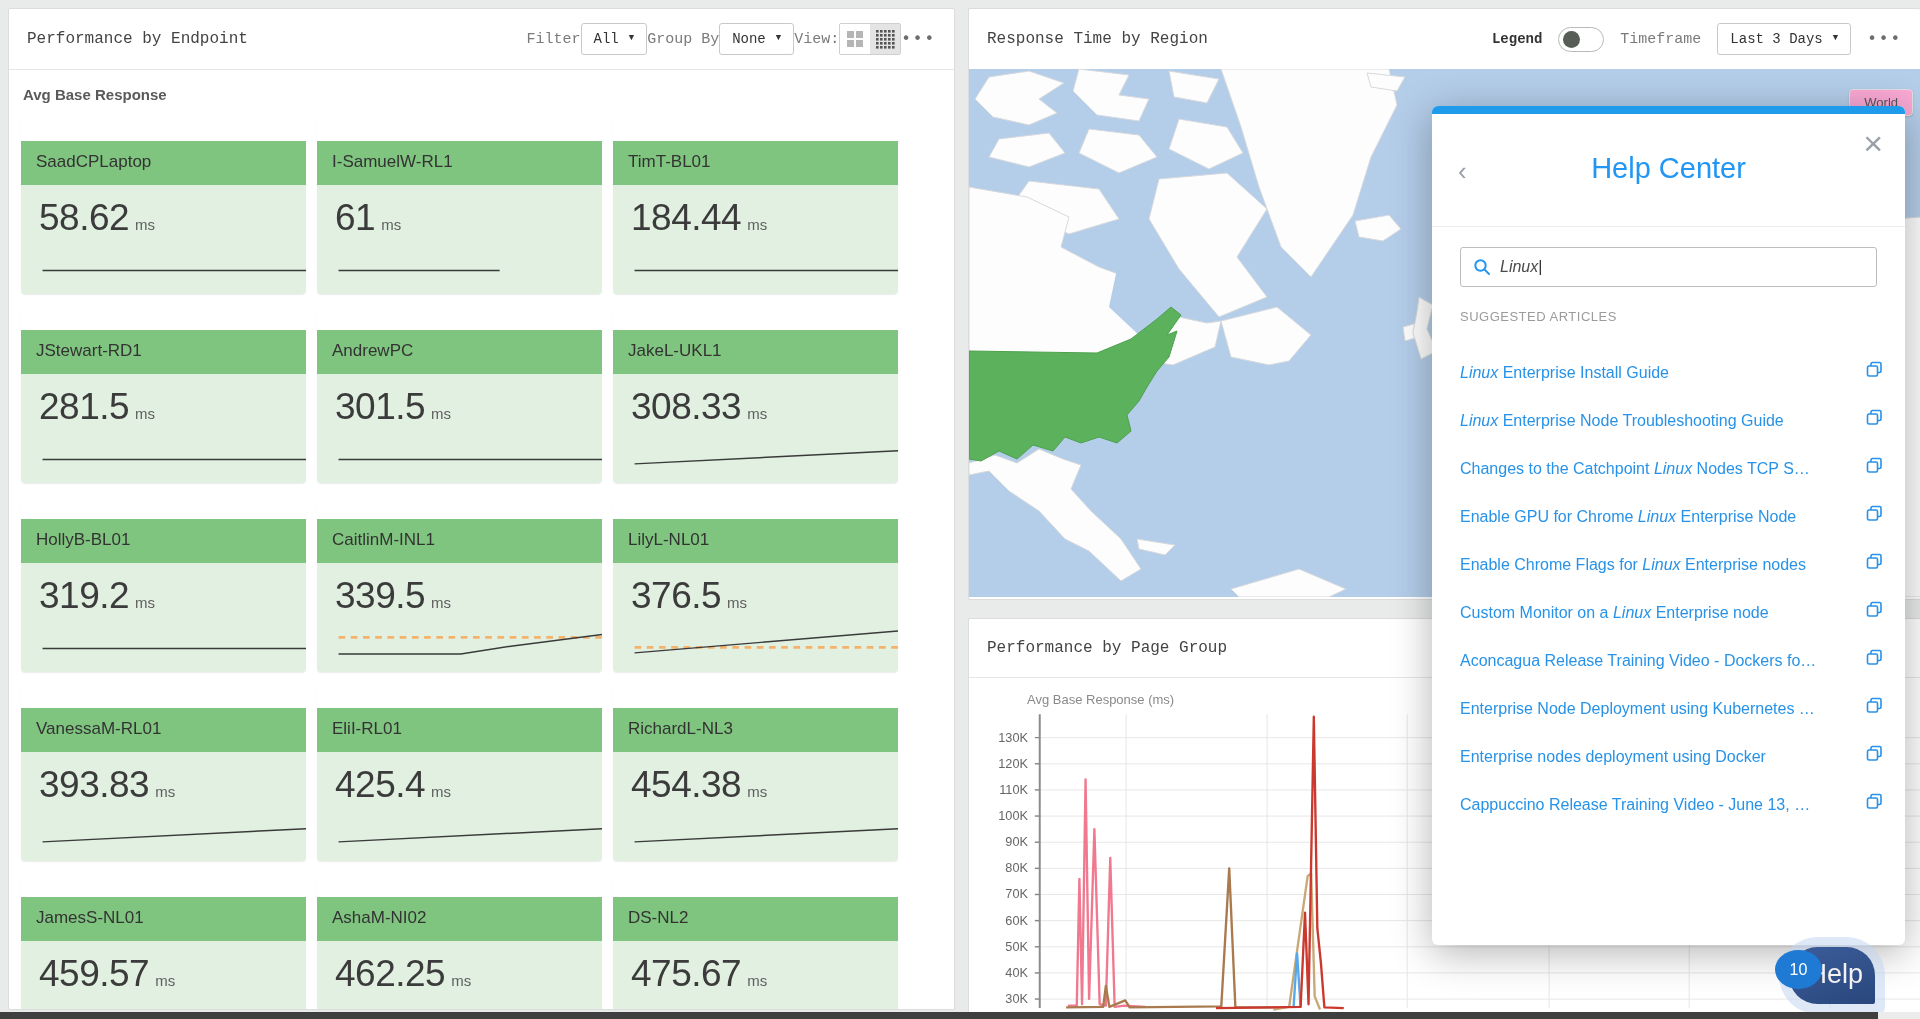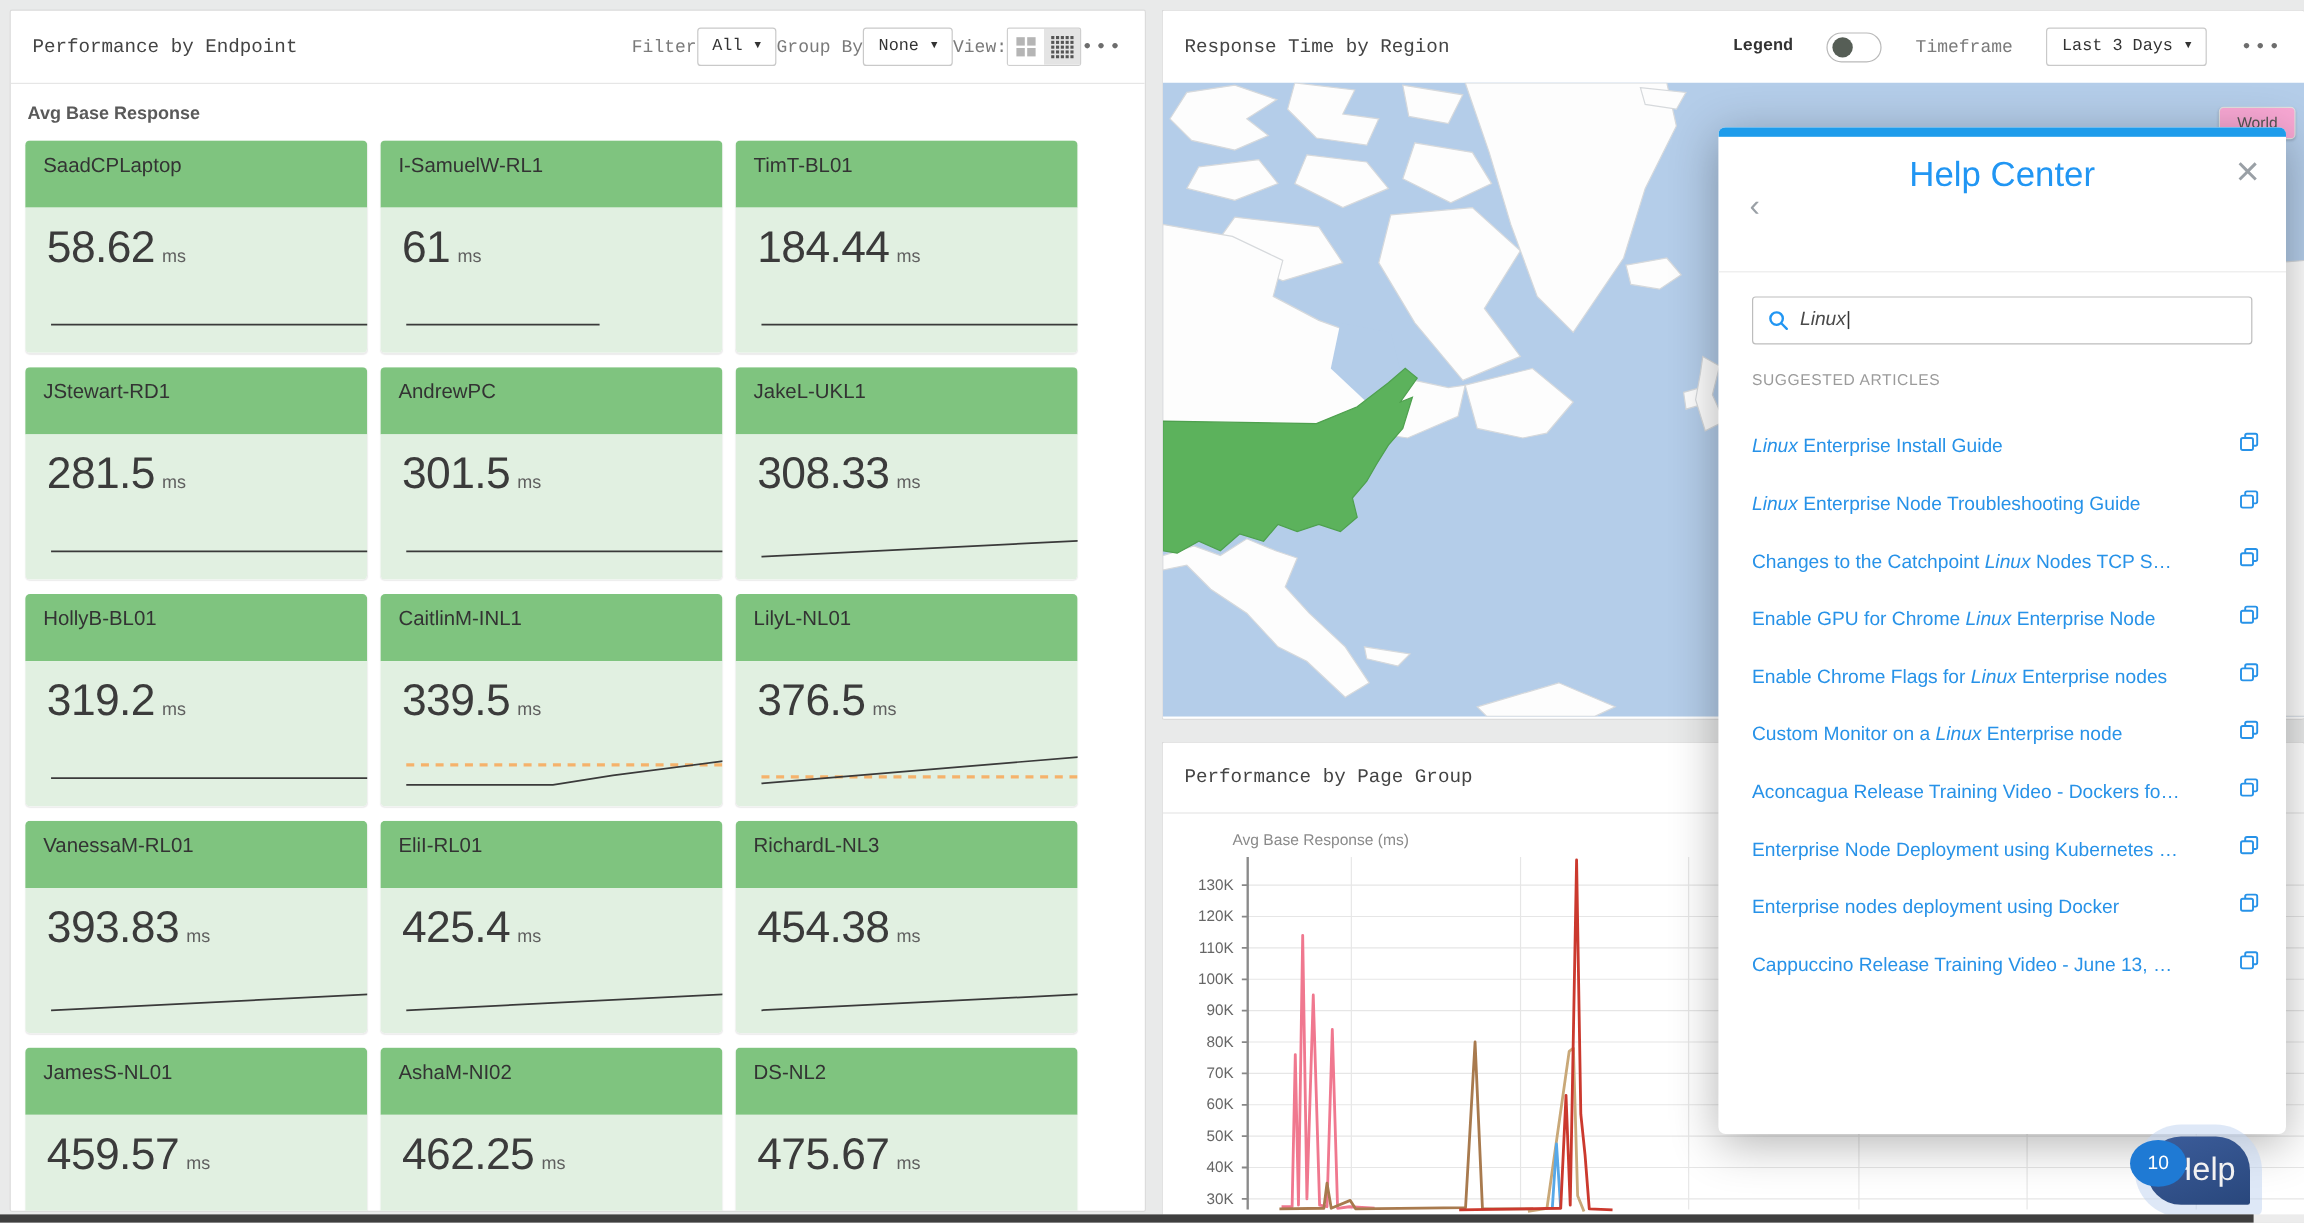--- a/index.html
+++ b/index.html
@@ -21,29 +21,29 @@
   .view-toggle { display:flex; border:1px solid #cfcfcf; border-radius:2px; overflow:hidden; }
   .view-btn { width:30px; height:30px; display:flex; align-items:center; justify-content:center; background:#fff; cursor:pointer; }
   .view-btn.selected { background:#e4e4e4; }
   .dots { color:#6d6d6d; font-size:16px; letter-spacing:2px; cursor:pointer; font-weight:700; }
   .divider { height:1px; background:#e6e6e6; }
   .section-label { font-size:15px; font-weight:700; color:#5a5a5a; padding:16px 14px 12px 14px; }
   .card-grid { display:grid; grid-template-columns:repeat(3,285px); grid-auto-rows:177px;
     gap:12px 11px; padding:2px 12px; }
   .metric-card { border-radius:4px; overflow:hidden; display:flex; flex-direction:column; cursor:pointer;
     box-shadow:0 1px 1px rgba(0,0,0,0.08); }
-  .metric-card .card-head { background:#7fc47f; color:#333; font-size:17px; padding:11px 15px; height:56px; }
+  .metric-card .card-head { background:#7fc47f; color:#333; font-size:17px; padding:11px 15px; height:44px;margin-top:24px; }
   .metric-card .card-body { background:#e1f0e1; flex:1; position:relative; padding:12px 18px; }
   .metric-value { font-size:37px; color:#3b3b3b; letter-spacing:-0.5px; }
   .metric-unit { font-size:15px; color:#5f5f5f; margin-left:6px; }
   .sparkline { position:absolute; left:16px; right:16px; bottom:8px; height:40px; }
 
   
   .map-panel { left:968px; top:8px; width:952px; height:592px; overflow:hidden; border-right:none; }
-  .mp-controls { margin-left:auto; display:flex; align-items:center; gap:28px; }
+  .mp-controls { margin-left:auto; display:flex; align-items:center; gap:16px; }
   .legend-label { font-size:14px; font-weight:700; color:#333; }
   .toggle { width:46px; height:25px; border:1px solid #b9b9b9; border-radius:13px; background:#fff;
     position:relative; cursor:pointer; }
   .toggle .knob { position:absolute; left:4px; top:3px; width:17px; height:17px; border-radius:50%; background:#565e56; }
   .map-area { position:relative; width:952px; height:528px; background:#b4cde9; }
   .world-btn { position:absolute; top:20px; right:8px; background:#f9a8d4; border:1px solid #e0e0e0;
     border-radius:4px; padding:5px 14px; font-size:13px; color:#555; box-shadow:0 1px 2px rgba(0,0,0,.15); cursor:pointer; }
 
   
   .chart-panel { left:968px; top:618px; width:952px; height:401px; overflow:hidden; border-right:none; }
@@ -51,21 +51,21 @@
   .chart-wrap { position:relative; padding-left:0; }
   .chart-svg { display:block; margin-left:12px; }
   .chart-svg text { font-size:13px; fill:#666; font-family:"Liberation Sans",sans-serif; }
 
   
   .help-panel { position:absolute; left:1432px; top:106px; width:473px; height:839px; background:#fff;
     border-radius:6px; box-shadow:0 8px 40px rgba(0,0,0,0.30); z-index:20; overflow:hidden; }
   .help-topbar { height:8px; background:#1e9ceb; }
   .help-head { position:relative; height:112px; }
   .help-back { position:absolute; left:26px; top:44px; font-size:26px; color:#9aa0a6; cursor:pointer; line-height:1; }
-  .help-title { text-align:center; padding-top:16px; font-size:29px; color:#2196f3; }
+  .help-title { text-align:center; padding-top:38px; font-size:29px; color:#2196f3; }
   .help-close { position:absolute; right:22px; top:12px; font-size:34px; color:#9aa0a6; cursor:pointer; line-height:1; font-weight:300; }
   .help-divider { height:1px; background:#ececec; }
   .help-search { margin:20px 28px 0 28px; height:40px; border:1px solid #bdbdbd; border-radius:3px;
     display:flex; align-items:center; padding:16px 12px; gap:9px; }
   .search-value { font-size:16px; font-style:italic; color:#4a4a4a; }
   .cursor-bar { color:#333; font-style:normal; font-weight:400; }
   .suggested-label { margin:22px 28px 4px 28px; font-size:13px; color:#9b9b9b; letter-spacing:0.5px; }
   .article-list { padding:6px 22px 0 28px; }
   .article-row { display:flex; align-items:flex-end; height:48px; }
   .article-link { font-size:16px; color:#2792e8; cursor:pointer; white-space:nowrap; overflow:hidden; }

